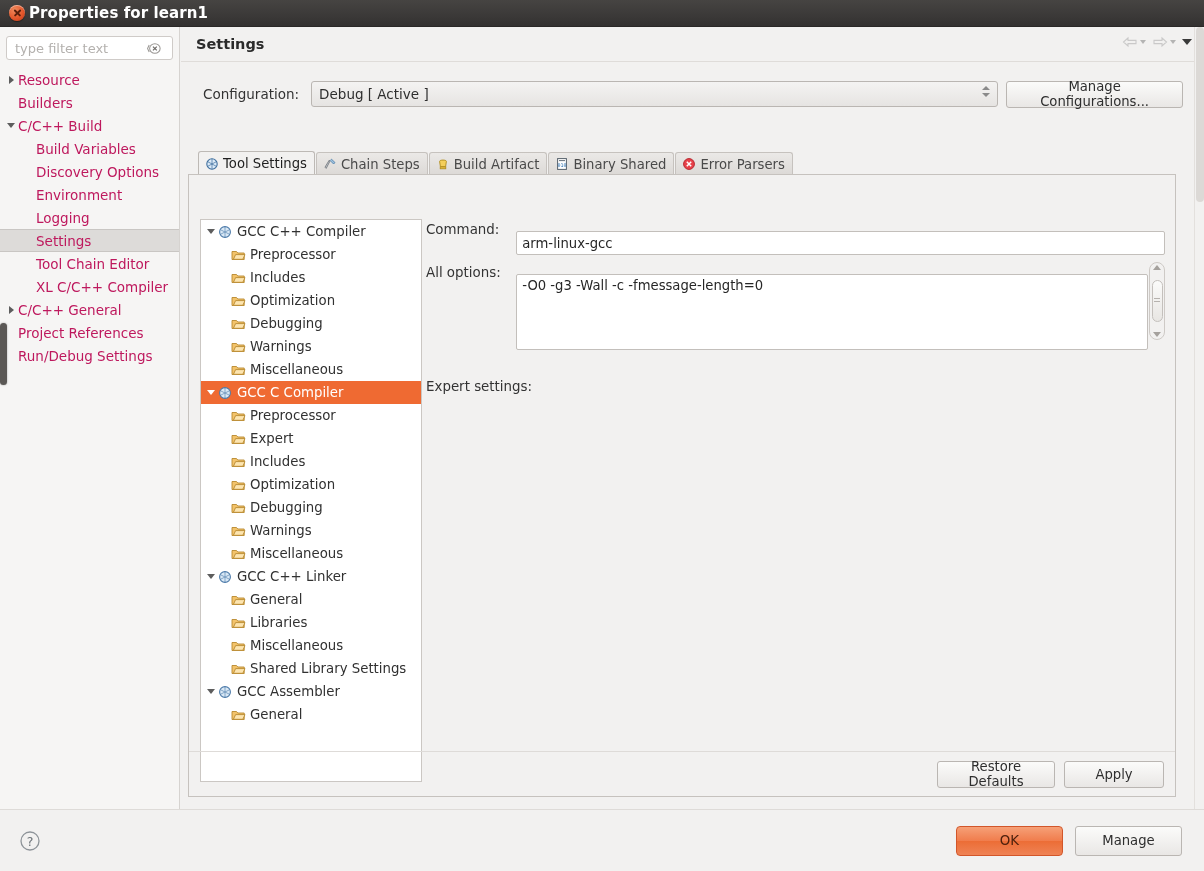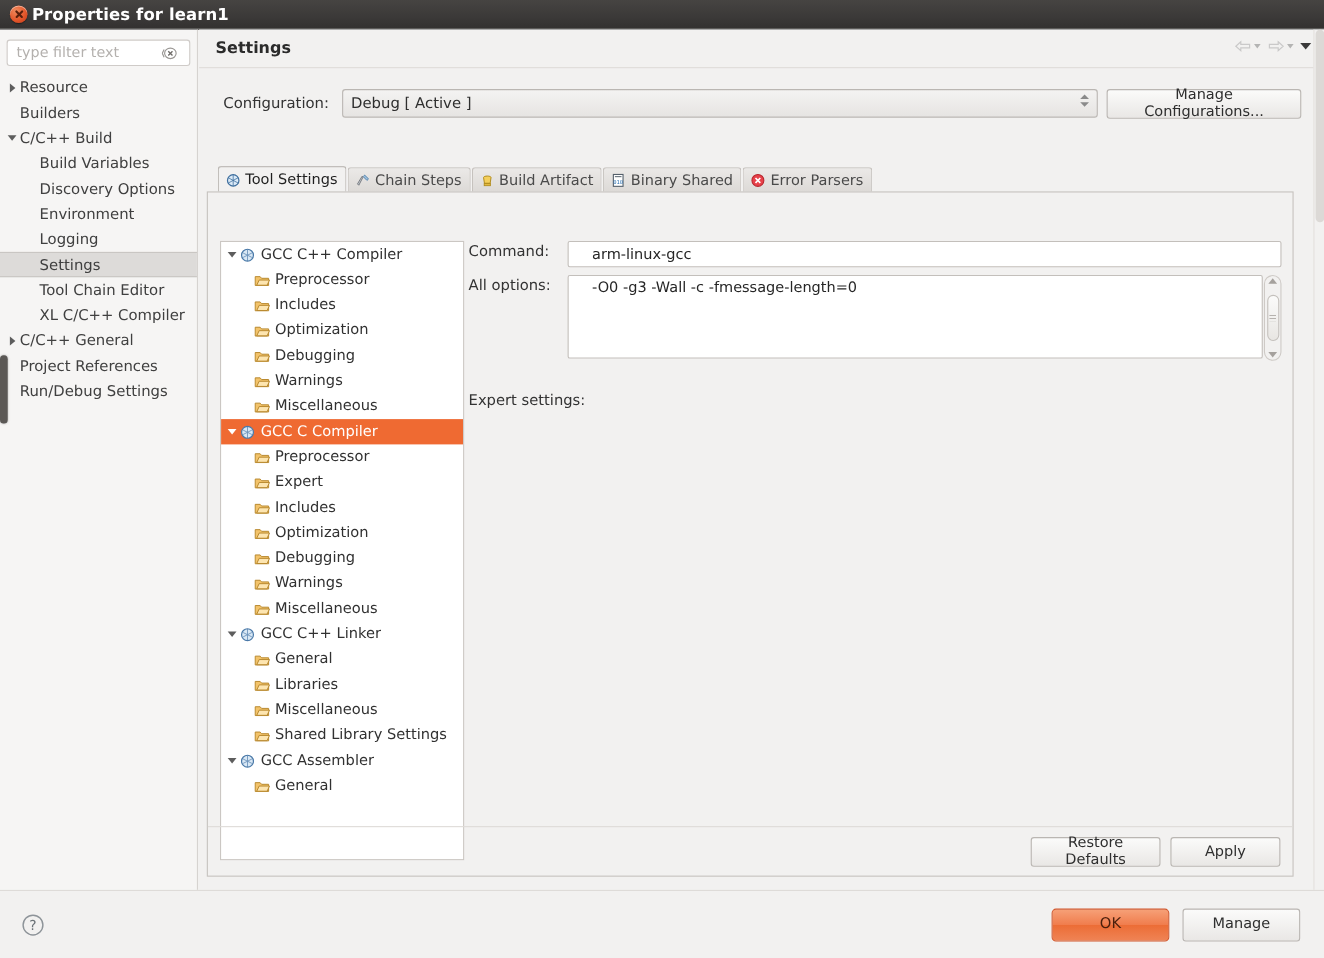--- a/index.html
+++ b/index.html
@@ -69,21 +69,21 @@
   }
   .filter-box input::placeholder { color: #b4b1ae; }
   .clear-icon {
     width: 14px; height: 13px; margin-left: 2px;
     cursor: pointer; flex: 0 0 auto;
   }
 
   .tree-outer { position: absolute; top: 41px; left: 0; width: 179px; bottom: 0; }
   .tree-item {
     height: 23px; display: flex; align-items: center;
-    font-size: 13.5px; color: #404040; cursor: pointer;
+    font-size: 13.5px; color: #be185d; cursor: pointer;
     padding-left: 4px; white-space: nowrap;
   }
   .tree-item.selected {
     background: #dddbd9;
     border-top: 1px solid #c9c6c3;
     border-bottom: 1px solid #c9c6c3;
     height: 23px;
   }
   .twisty {
     width: 14px; flex: 0 0 auto; display: flex;
@@ -197,21 +197,21 @@
   .t2-l1 { padding-left: 30px; }
   .tri-down-w { width:0;height:0;border-top:5px solid #ffffff;border-left:4px solid transparent;border-right:4px solid transparent; }
 
   
   .form { position: absolute; top: 44px; left: 237px; right: 10px; top: 44px; }
   .frow { display: flex; align-items: flex-start; }
   .flabel { width: 91px; font-size: 13.4px; color: #333; padding-top: 3px; }
   .finput {
     background: #ffffff; border: 1px solid #c3bfbb; border-radius: 2px;
     font-family: inherit; font-size: 13.2px; color: #262626;
-    padding: 3px 21px; outline: none;
+    padding: 3px 5px; outline: none; margin-top: 12px;
   }
   .cmd-input { width: 654px; height: 24px; }
   .opts-wrap { display: flex; }
   .opts-area {
     width: 637px; height: 76px; resize: none; line-height: 16px;
   }
   .vscroll {
     width: 16px; height: 78px; margin-left: 1px;
     background: #f2f1f0; border: 1px solid #cecac6; border-radius: 8px;
     display: flex; flex-direction: column; align-items: center;

